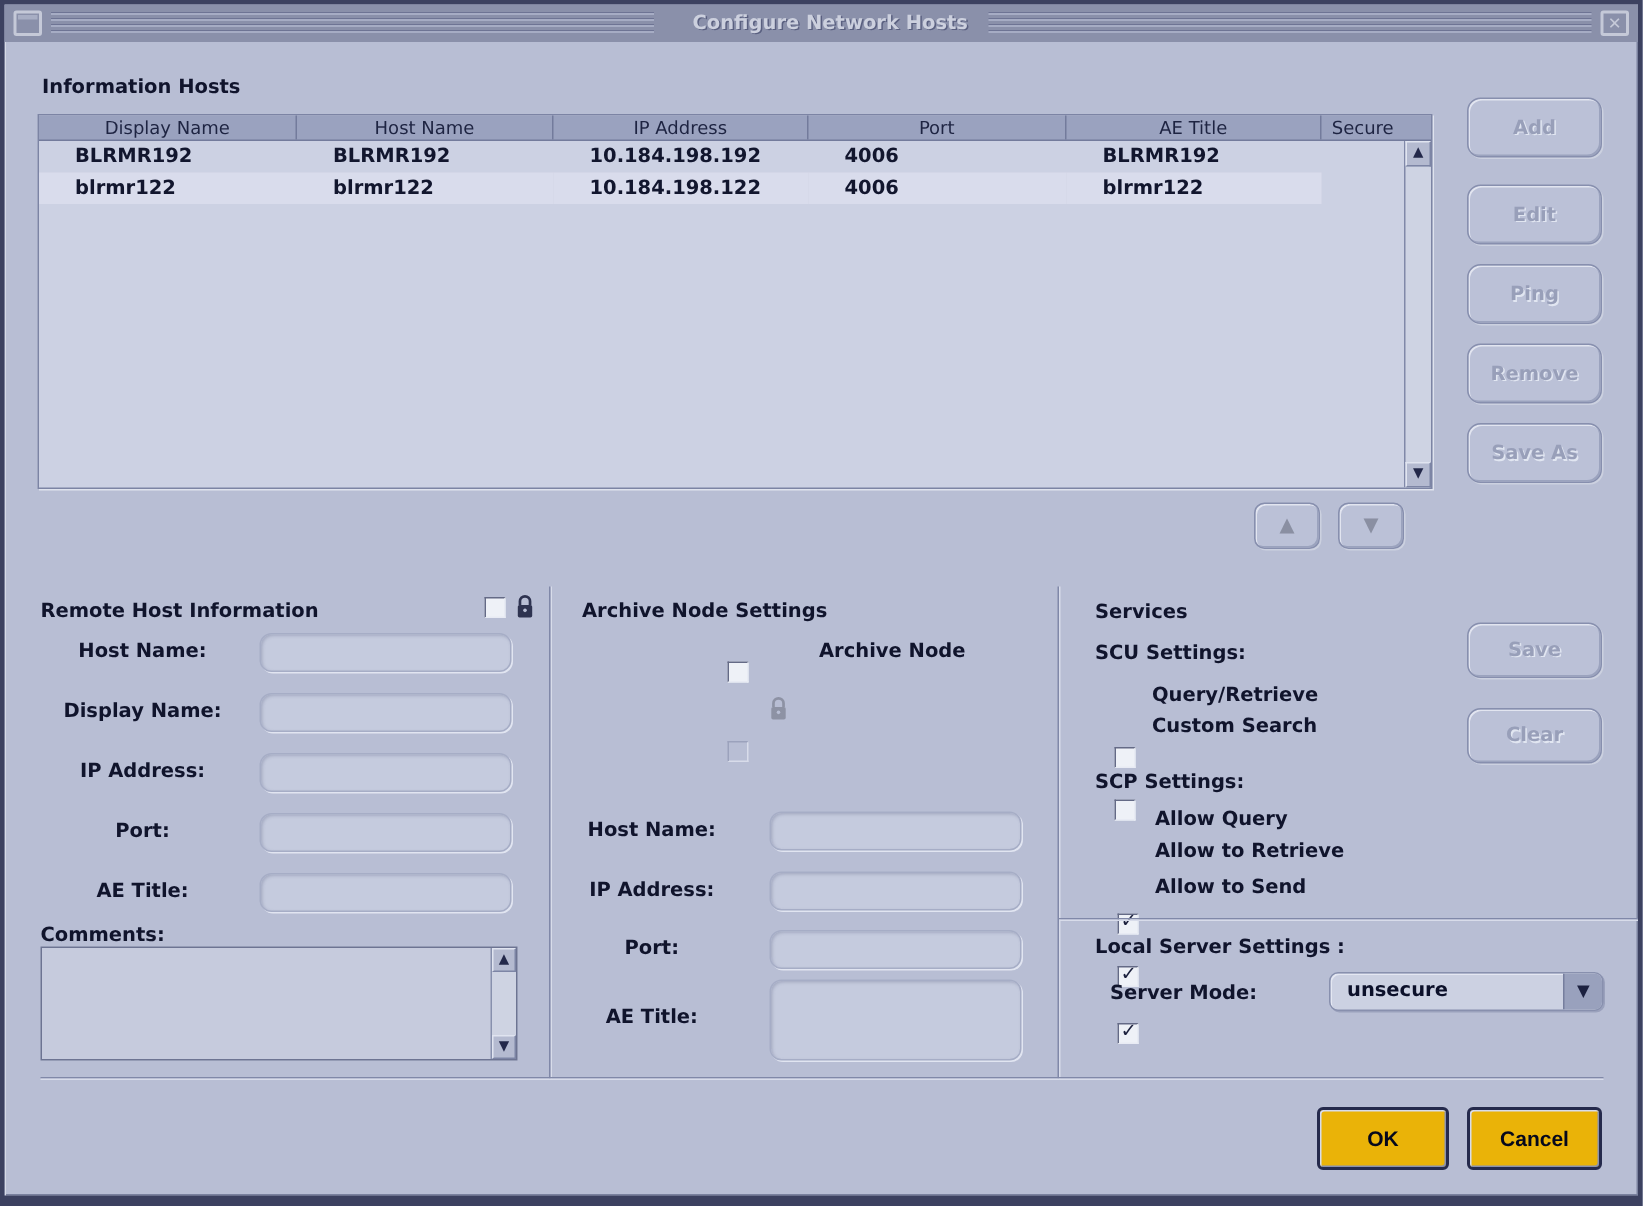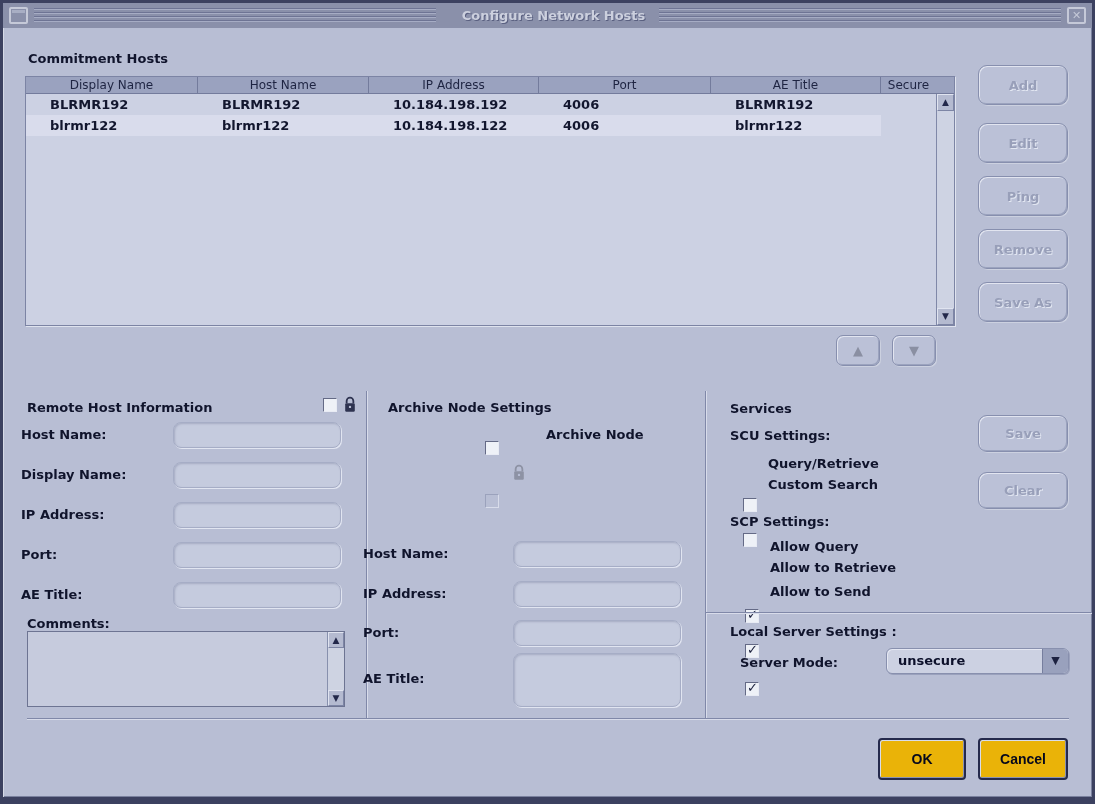--- a/index.html
+++ b/index.html
@@ -18,21 +18,21 @@
     display:flex;align-items:center;gap:6px;padding:0 6px;}
   .stripes{flex:1;height:16px;
     background:repeating-linear-gradient(to bottom,#6e7494 0 1px,#a6acc4 1px 2px,#8a90aa 2px 4px);}
   .title{font-size:13px;font-weight:bold;color:#ccd0de;text-shadow:1px 1px 0 #5a6080;padding:0 8px;white-space:nowrap;margin-left:12px;}
   .winicon{width:19px;height:17px;border:2px solid #c5c9d8;border-radius:2px;position:relative;background:#8a90aa;}
   .winicon::after{content:"";position:absolute;left:1px;right:1px;top:1px;height:3px;background:#a8aec4;}
   .closebox{width:19px;height:17px;border:2px solid #c5c9d8;border-radius:2px;color:#c5c9d8;
     font-size:11px;line-height:13px;text-align:center;font-weight:bold;}
   
   .lbl{font-size:13px;font-weight:bold;color:#10142c;white-space:nowrap;}
-  .rlbl{text-align:left;}
+  .rlbl{text-align:center;}
   
   .table{background:#ccd1e3;border:1px solid #7c84a4;box-shadow:1px 1px 0 #dfe3ee;}
   .thead{display:flex;height:17px;background:#9aa2bf;border-bottom:1px solid #737b9c;}
   .th{font-size:12px;color:#1e2442;text-align:center;line-height:16px;border-right:1px solid #737b9c;overflow:hidden;white-space:nowrap;}
   .th:last-child{border-right:none;}
   .trow{display:flex;height:21px;width:910px;}
   .td{font-size:13px;font-weight:bold;color:#12162e;line-height:21px;padding-left:24px;overflow:hidden;white-space:nowrap;}
   .row-alt .td:not(.secure-cell){background:#d9dcec;}
   
   .vsb{position:absolute;right:0;top:17px;bottom:0;width:18px;background:#ced3e3;border-left:1px solid #8088a8;}
@@ -77,21 +77,21 @@
 <div class="window">
 
   <div class="titlebar">
     <div class="winicon"></div>
     <div class="stripes"></div>
     <div class="title">Configure Network Hosts</div>
     <div class="stripes"></div>
     <div class="closebox">✕</div>
   </div>
 
-  <div class="abs lbl" style="left:25px;top:48px;">Commitment Hosts</div>
+  <div class="abs lbl" style="left:25px;top:48px;">Information Hosts</div>
 
   <div class="abs table" style="left:22px;top:73px;width:930px;height:250px;">
     <div class="thead">
       <div class="th" style="width:172px;">Display Name</div>
       <div class="th" style="width:171px;">Host Name</div>
       <div class="th" style="width:170px;">IP Address</div>
       <div class="th" style="width:172px;">Port</div>
       <div class="th" style="width:170px;">AE Title</div>
       <div class="th" style="width:55px;">Secure</div>
     </div>

